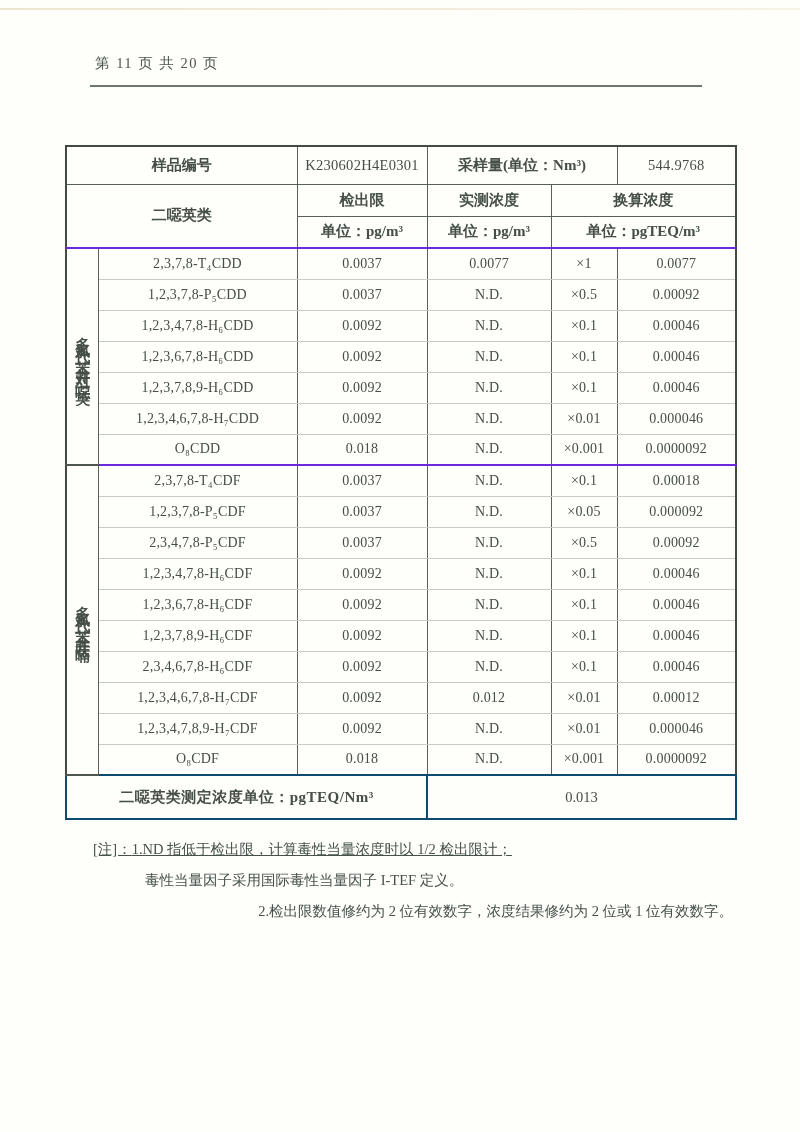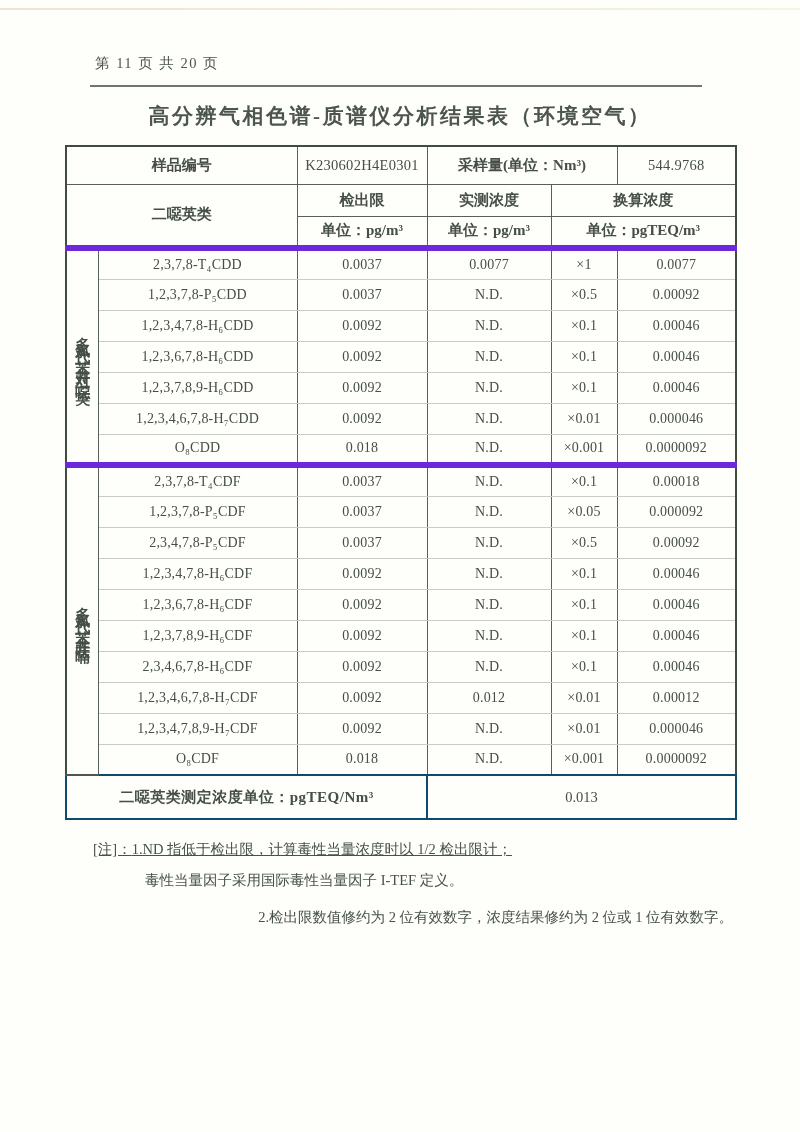--- a/index.html
+++ b/index.html
@@ -85,21 +85,21 @@
 
   #data-rows td {
     height: 31px;
     border-left: 1.5px solid #576158;
     border-right: 1.5px solid #576158;
     border-top: 1px solid #c9cdc1;
     border-bottom: 1px solid #c9cdc1;
     font-size: 14px;
     letter-spacing: 0.2px;
   }
-  #data-rows tr.group-start td { border-top: 6px solid #6d28d9; }
+  #data-rows tr.group-start td { border-top: 2px solid #6d28d9; }
   #data-rows td.group-cell {
     border-top: 2px solid #4d574e;
     border-bottom: 2px solid #4d574e;
     background: #fefefb;
   }
   .vtext {
     writing-mode: vertical-lr;
     text-orientation: upright;
     letter-spacing: 6px;
     font-weight: bold;
@@ -116,37 +116,36 @@
 
   .notes {
     position: absolute;
     top: 840px; left: 93px;
     width: 640px;
     font-size: 14.5px;
     color: #46514a;
     line-height: 1.25;
   }
   .note-row { margin-bottom: 13px; text-decoration: underline; }
-  .note-line-2 { margin-left: 52px; margin-bottom: 19px; }
+  .note-line-2 { margin-left: 52px; margin-bottom: 13px; }
   .note-line-3 { margin-left: 37px; text-align: right; }
 </style>
 </head>
 <body>
 
 <div class="page">
 
   <div class="scan-top-line"></div>
 
   <div class="report-header">
     <span class="page-indicator">第 11 页 共 20 页</span>
   </div>
 
   <div class="header-rule"></div>
 
-  <div class="doc-title">高分辨气相色谱-质谱仪分析结果表（环境空气）</div>
 
   <table class="results">
     <colgroup>
       <col style="width:32px">
         <col style="width:199px">
         <col style="width:130px">
       <col style="width:124px">
         <col style="width:66px">
         <col style="width:119px">
     </colgroup>

